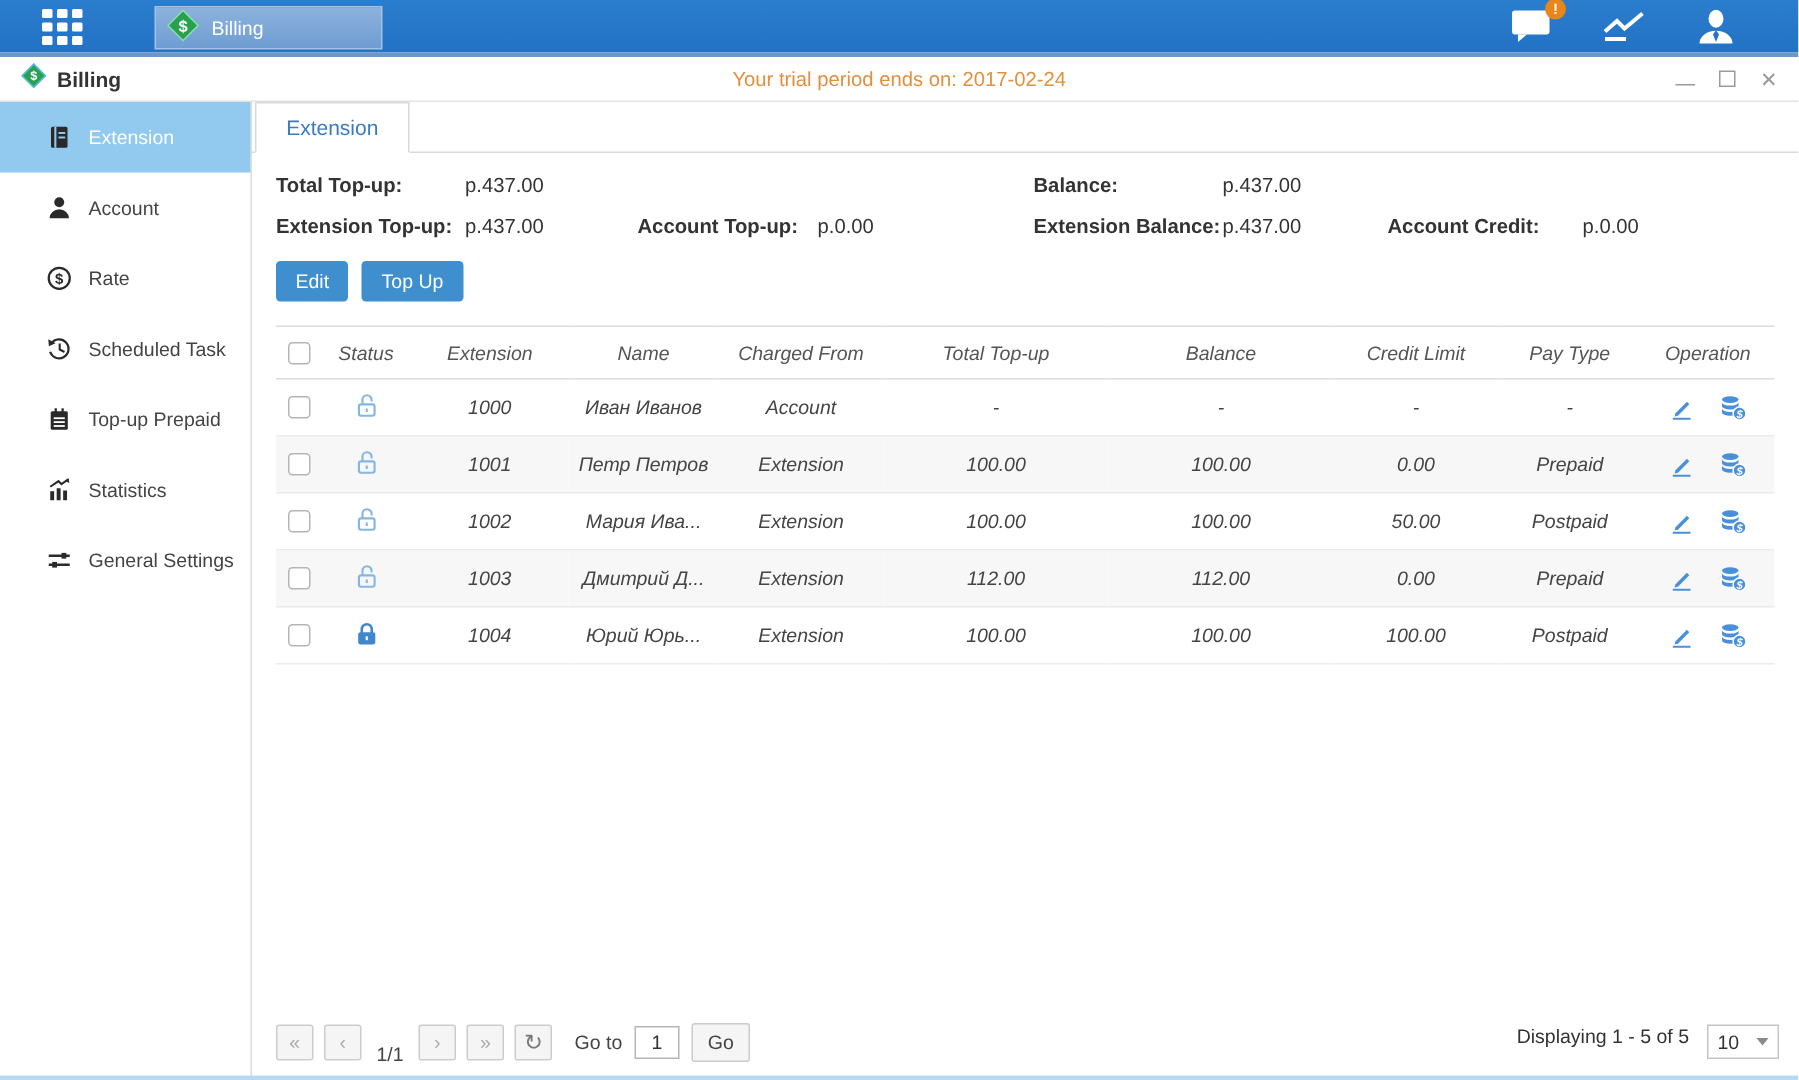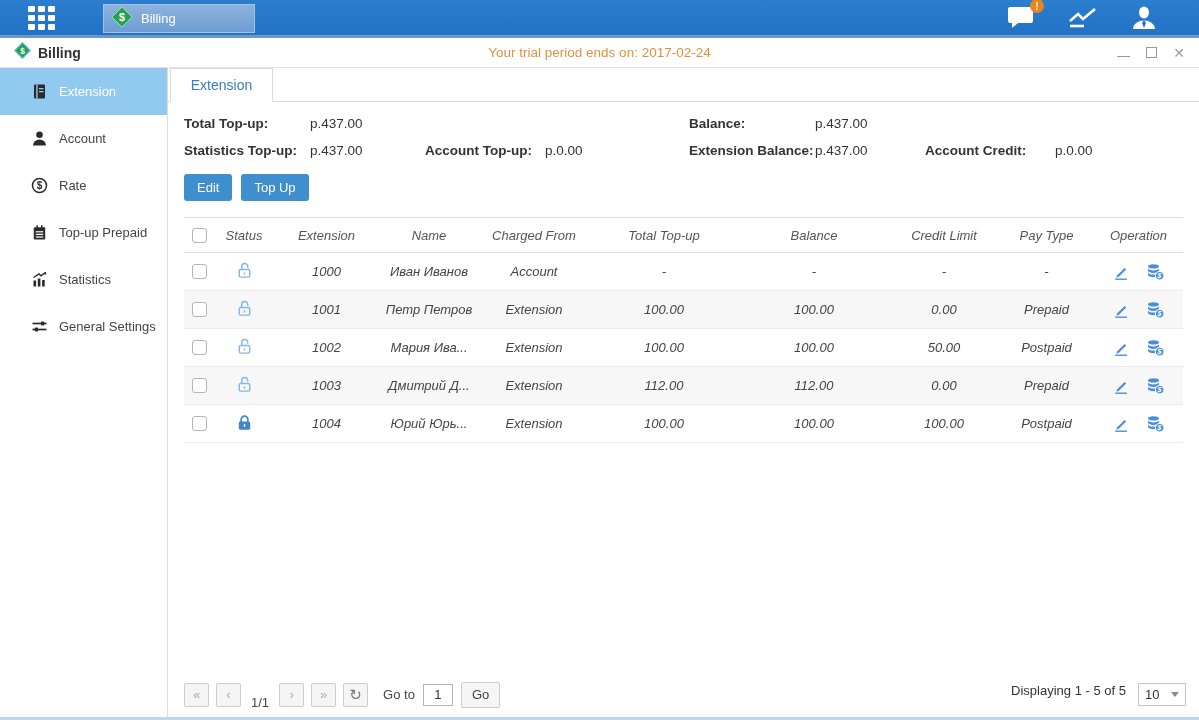--- a/index.html
+++ b/index.html
@@ -237,20 +237,30 @@
         <svg width="17" height="17" viewBox="0 0 17 17">
           <circle cx="8.5" cy="8.5" r="7" fill="none" stroke="#2a2a2a" stroke-width="1.5"></circle>
           <text x="8.5" y="12.2" font-size="10" font-weight="bold" fill="#2a2a2a" text-anchor="middle" font-family="Liberation Sans, sans-serif">$</text>
         </svg>
       </span>
       <span>Rate</span>
     </div>
     <div class="side-item">
       <span class="icon">
         <svg width="17" height="17" viewBox="0 0 17 17">
+          <path d="M3.2,5 a6.3,6.3 0 1 1 -0.8,5.5" fill="none" stroke="#2a2a2a" stroke-width="1.5"></path>
+          <polygon points="1.2,2.2 1.6,6.8 6,4.9" fill="#2a2a2a"></polygon>
+          <polyline points="8.8,5 8.8,9 12,10.7" fill="none" stroke="#2a2a2a" stroke-width="1.4"></polyline>
+        </svg>
+      </span>
+      <span>Scheduled Task</span>
+    </div>
+    <div class="side-item">
+      <span class="icon">
+        <svg width="17" height="17" viewBox="0 0 17 17">
           <rect x="2.8" y="3.2" width="11.4" height="12.3" rx="1" fill="#2a2a2a"></rect>
           <rect x="5.4" y="1.2" width="1.5" height="4" fill="#2a2a2a"></rect>
           <rect x="10" y="1.2" width="1.5" height="4" fill="#2a2a2a"></rect>
           <rect x="4.8" y="7.2" width="7.4" height="1.2" fill="#fff"></rect>
           <rect x="4.8" y="9.8" width="7.4" height="1.2" fill="#fff"></rect>
           <rect x="4.8" y="12.4" width="7.4" height="1.2" fill="#fff"></rect>
         </svg>
       </span>
       <span>Top-up Prepaid</span>
     </div>
@@ -290,21 +300,21 @@
       <div class="sum-grid">
         <span class="sum-label">Total Top-up:</span>
         <span>p.437.00</span>
         <span></span>
           <span></span>
         <span class="sum-label">Balance:</span>
         <span>p.437.00</span>
         <span></span>
           <span></span>
 
-        <span class="sum-label">Statistics Top-up:</span>
+        <span class="sum-label">Extension Top-up:</span>
         <span>p.437.00</span>
         <span class="sum-label">Account Top-up:</span>
         <span>p.0.00</span>
         <span class="sum-label">Extension Balance:</span>
         <span>p.437.00</span>
         <span class="sum-label">Account Credit:</span>
         <span>p.0.00</span>
       </div>
     </div>
 

